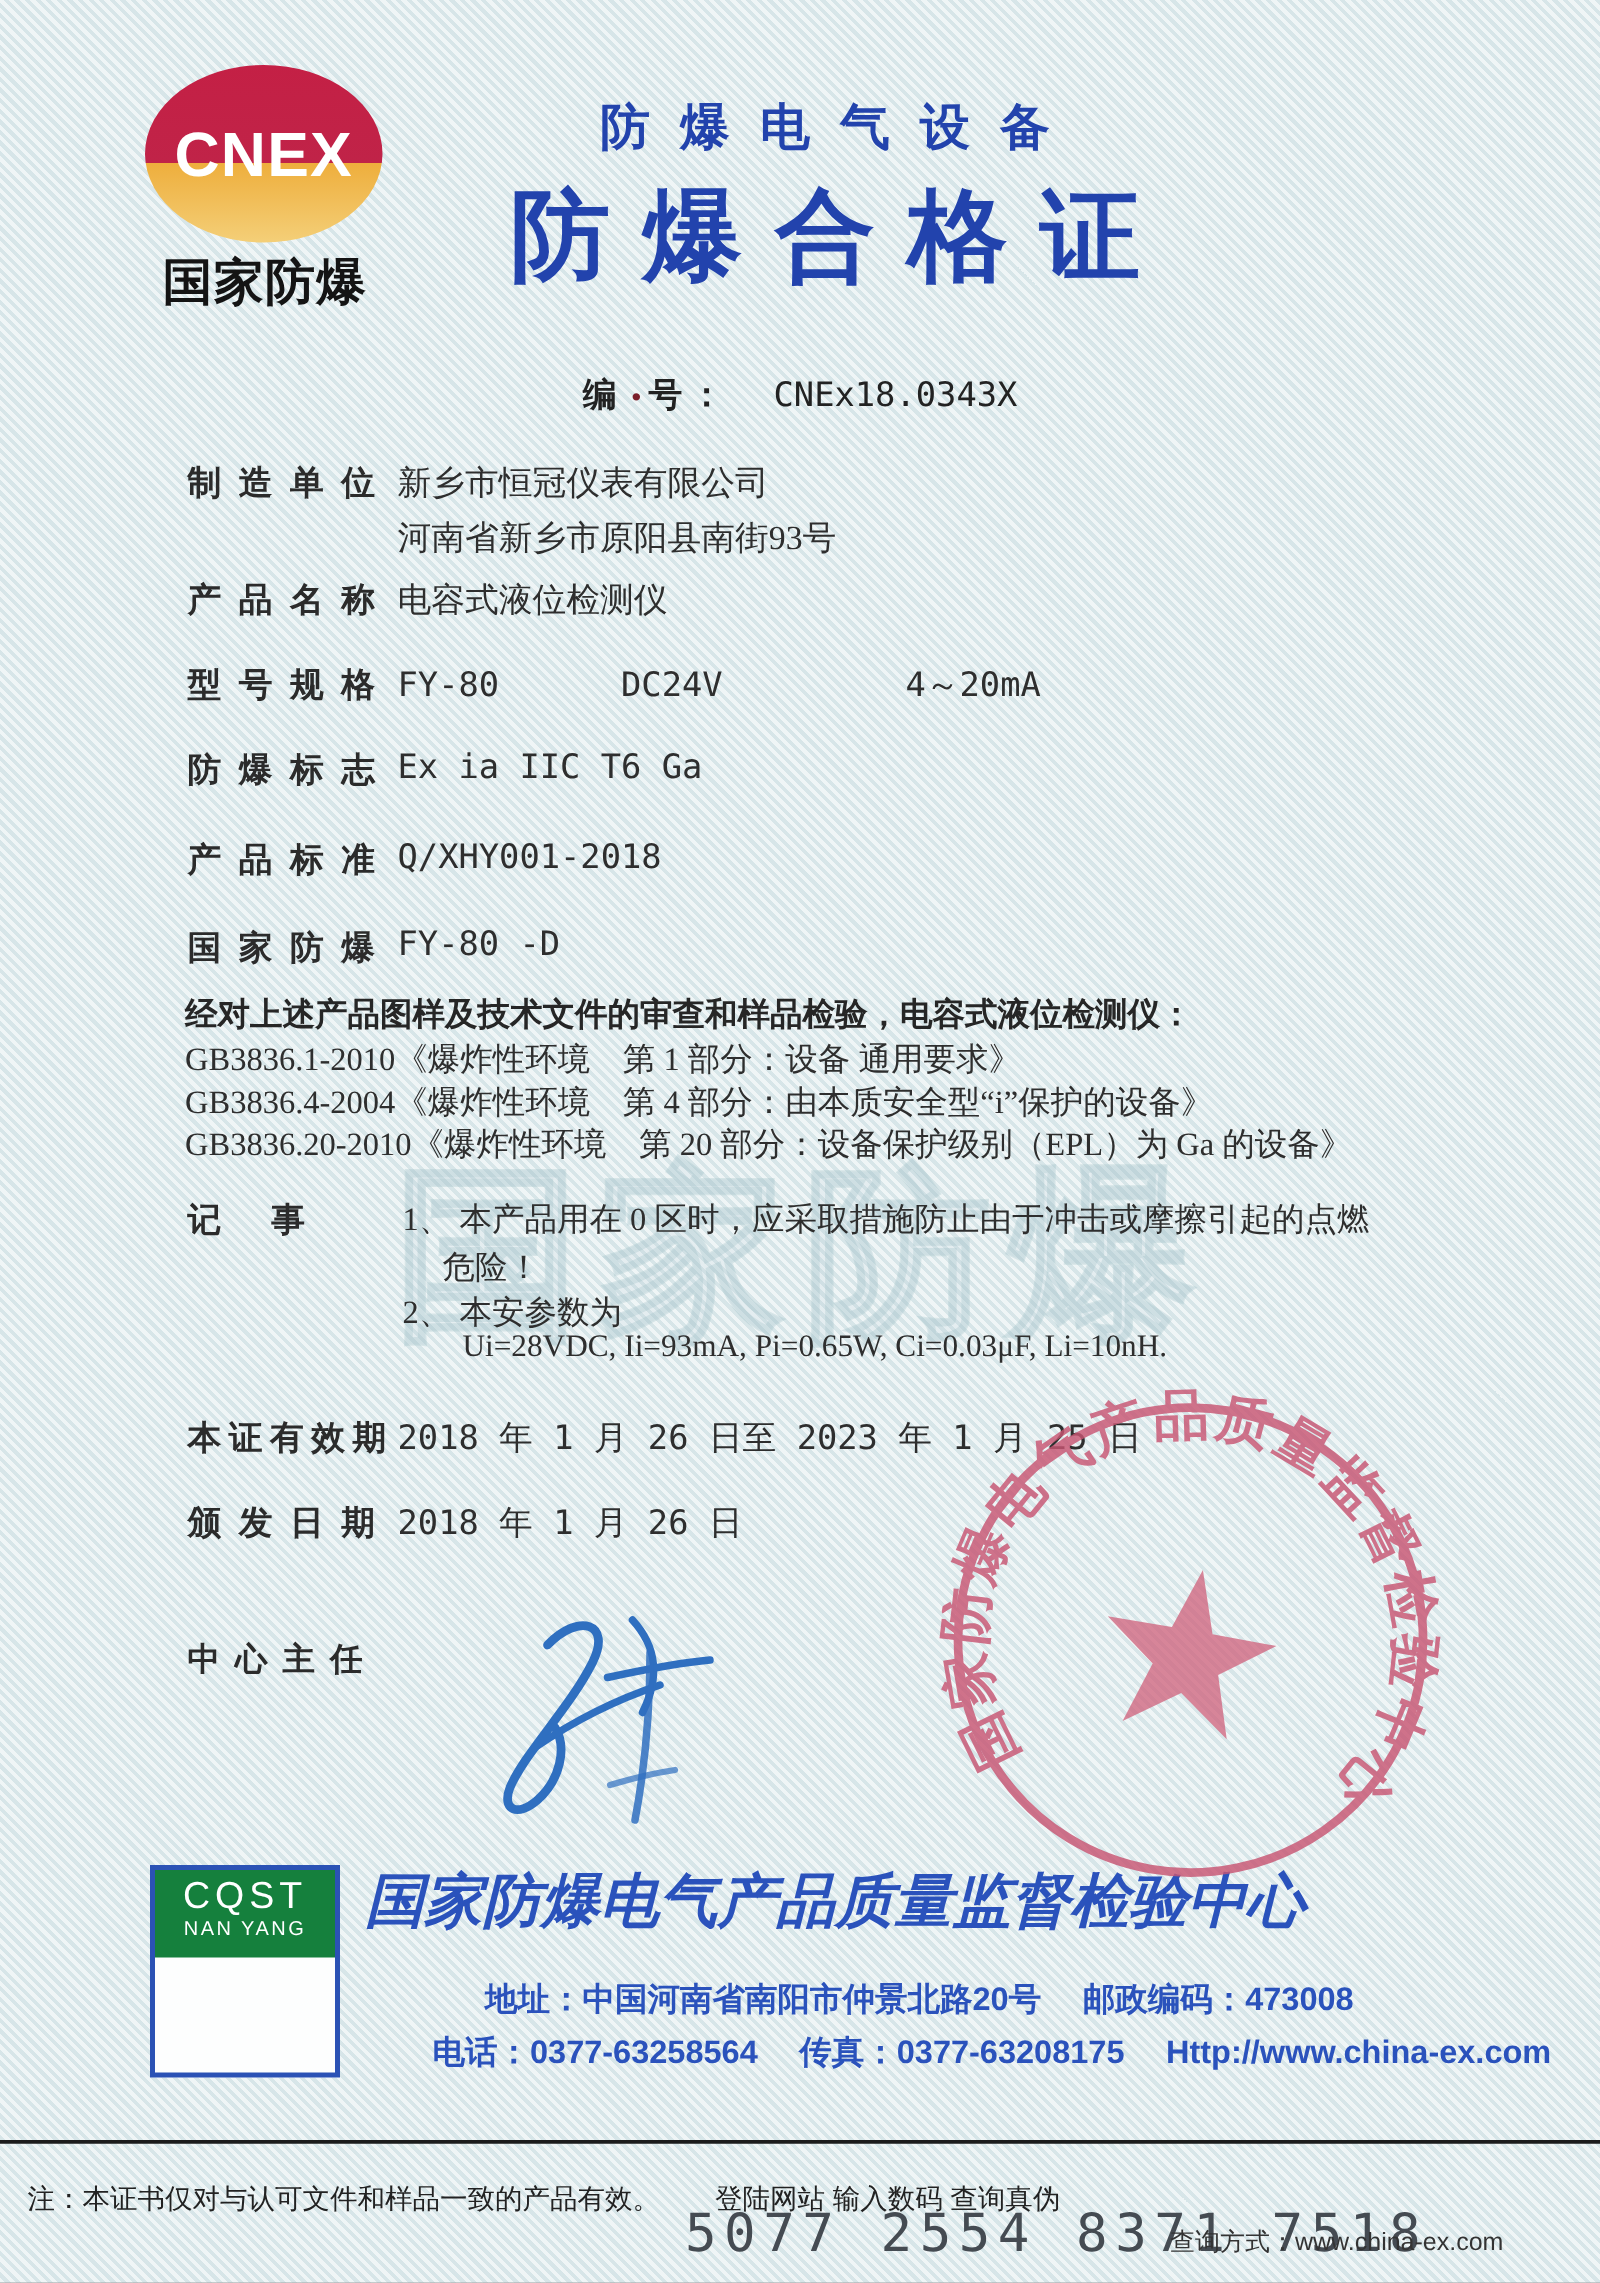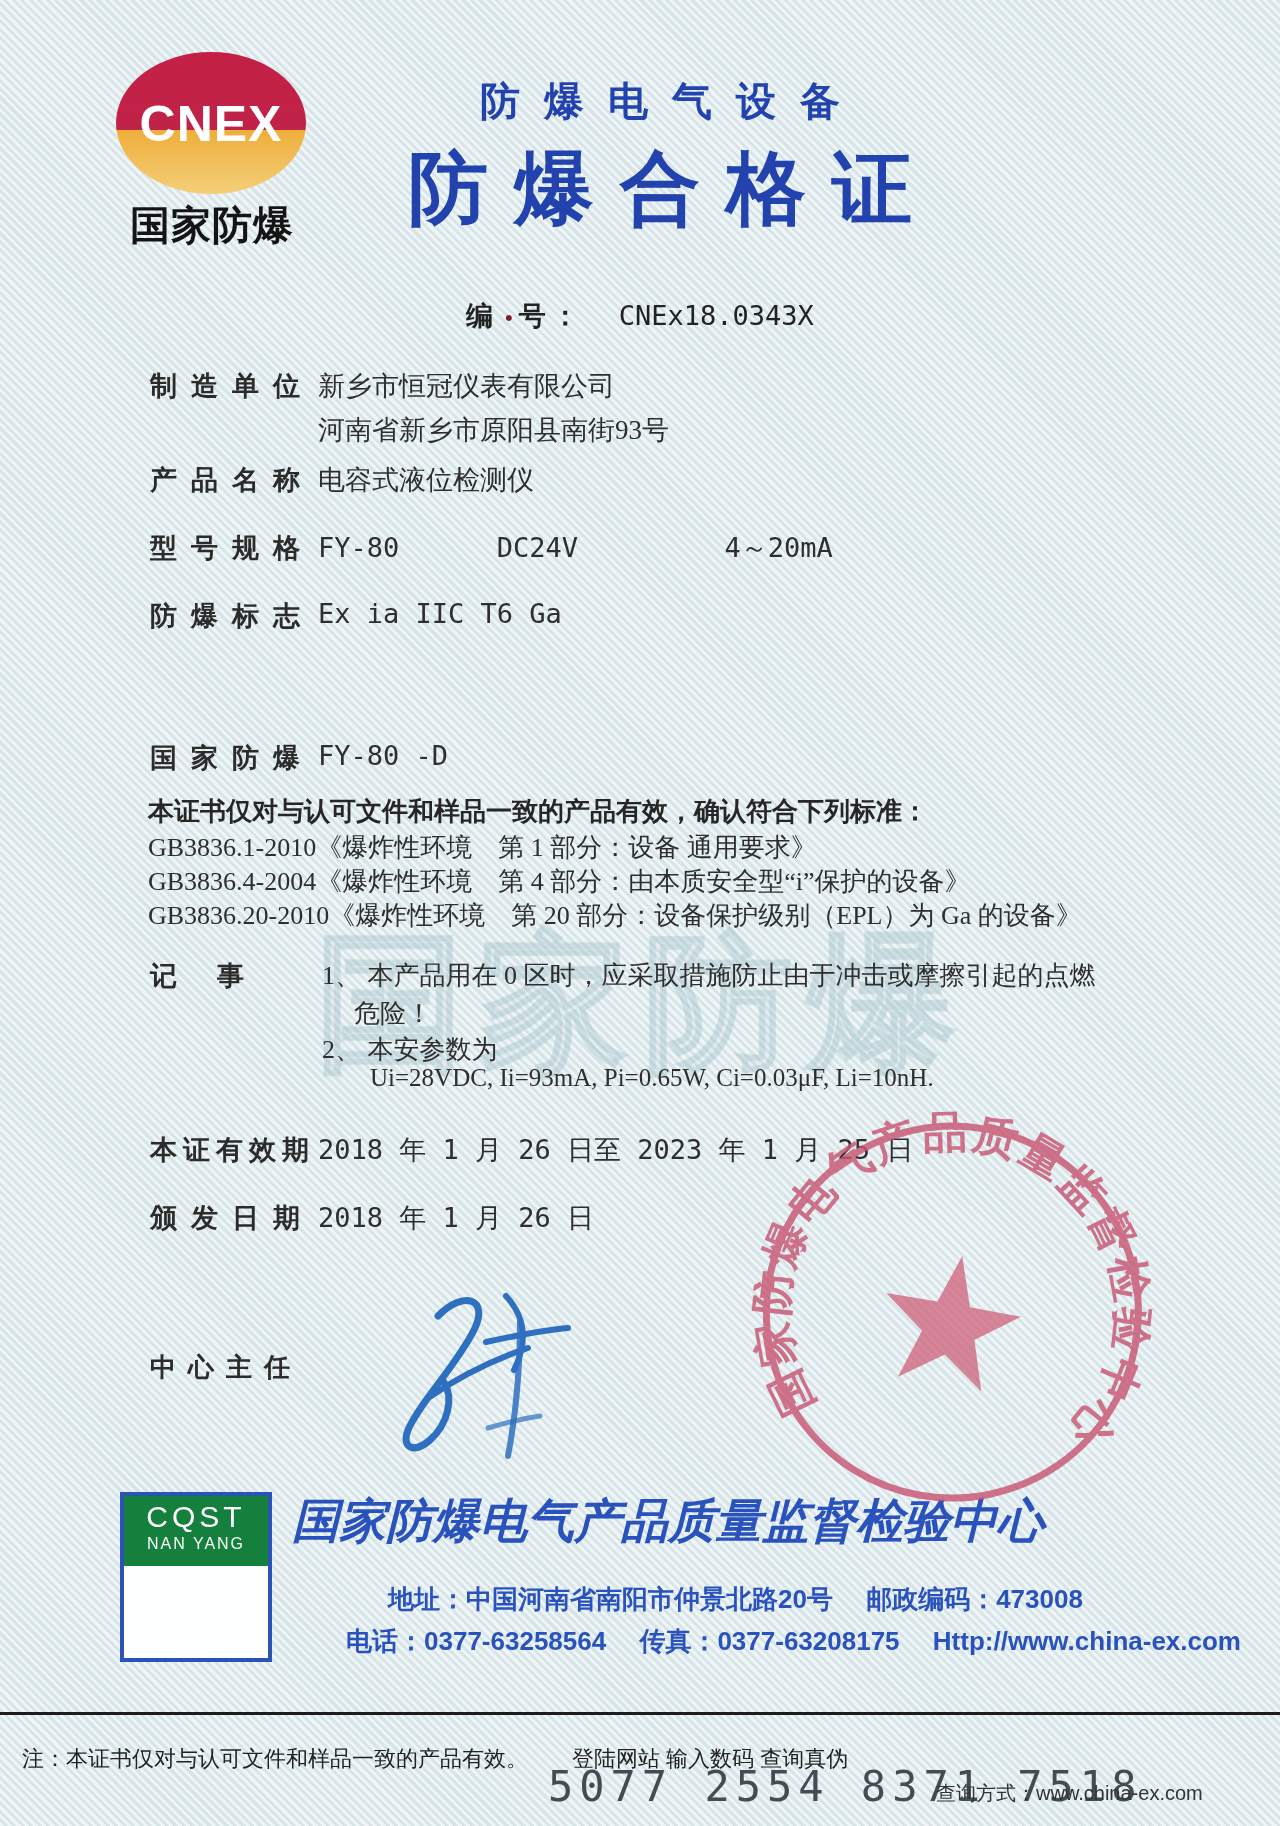--- a/index.html
+++ b/index.html
@@ -36,21 +36,21 @@
     font-size:80px; font-weight:700; color:#2243ad; letter-spacing:26px; text-indent:26px;}
   .cert-no{position:absolute; left:0px; top:298px; width:1280px; text-align:center;
     font-size:27px; color:#222; }
   .cn-lbl{font-weight:600; letter-spacing:6px;}
   .cn-dot{color:#7a1f2a; margin:0 6px; font-size:22px;}
   .cn-val{margin-left:34px;}
   
   .row{position:absolute; left:150px; width:1060px; white-space:nowrap;}
   .lbl{display:inline-block; width:168px; vertical-align:top;
     font-weight:700; font-size:27px; color:#2b2b2b; font-family:"Liberation Sans", sans-serif;}
-  .ls14{letter-spacing:14px;} .ls6{letter-spacing:6px;} .ls12{letter-spacing:12px;margin-top:40px;} .ls40{letter-spacing:40px;}
+  .ls14{letter-spacing:14px;} .ls6{letter-spacing:6px;} .ls12{letter-spacing:12px;} .ls40{letter-spacing:40px;}
   .val{font-size:27px; color:#2e2e2e; font-family:"Liberation Serif", serif; white-space:pre;}
   .mono{font-family:"DejaVu Sans Mono", monospace;}
   .std{position:absolute; left:148px; font-size:26px; color:#2e2e2e;
     font-family:"Liberation Serif", serif; white-space:pre;}
   .std-intro{font-family:"Liberation Sans", sans-serif; font-weight:700; color:#262626;}
   .note{position:absolute; font-size:26px; color:#2e2e2e; font-family:"Liberation Serif", serif; white-space:pre;}
   
   .sig{position:absolute; left:368px; top:1278px;}
   .stamp{position:absolute; left:752px; top:1112px; transform:rotate(10deg); opacity:0.82;}
   
@@ -105,26 +105,29 @@
   </div>
 
   <div class="row" style="top:530px">
     <span class="lbl ls14">型号规格</span><span class="val mono">FY-80      DC24V         4～20mA</span>
   </div>
 
   <div class="row" style="top:598px">
     <span class="lbl ls14">防爆标志</span><span class="val mono">Ex ia IIC T6 Ga</span>
   </div>
 
+  <div class="row" style="top:670px">
+    <span class="lbl ls14">产品标准</span><span class="val mono">Q/XHY001-2018</span>
+  </div>
 
   <div class="row" style="top:740px">
     <span class="lbl ls14">国家防爆</span><span class="val mono">FY-80 -D</span>
   </div>
 
-  <div class="std std-intro" style="top:794px">本证书仅对与认可文件和样品一致的产品有效，确认符合下列标准：</div>
+  <div class="std std-intro" style="top:794px">经对上述产品图样及技术文件的审查和样品检验，电容式液位检测仪：</div>
   <div class="std" style="top:830px">GB3836.1-2010《爆炸性环境　第 1 部分：设备 通用要求》</div>
   <div class="std" style="top:864px">GB3836.4-2004《爆炸性环境　第 4 部分：由本质安全型“i”保护的设备》</div>
   <div class="std" style="top:898px">GB3836.20-2010《爆炸性环境　第 20 部分：设备保护级别（EPL）为 Ga 的设备》</div>
 
   <div class="abs lbl ls40" style="left:150px; top:958px; width:220px">记事</div>
   <div class="note" style="left:322px; top:958px">1、 本产品用在 0 区时，应采取措施防止由于冲击或摩擦引起的点燃</div>
   <div class="note" style="left:354px; top:996px">危险！</div>
   <div class="note" style="left:322px; top:1032px">2、 本安参数为</div>
   <div class="note mono" style="left:370px; top:1064px; font-size:25px">Ui=28VDC, Ii=93mA, Pi=0.65W, Ci=0.03μF, Li=10nH.</div>
 

